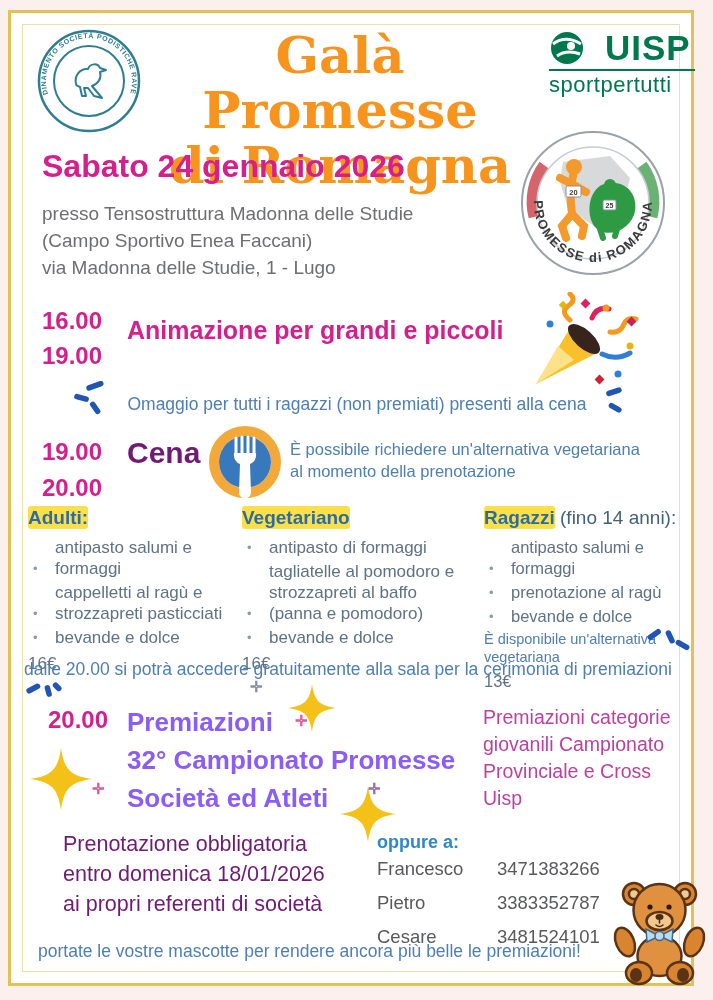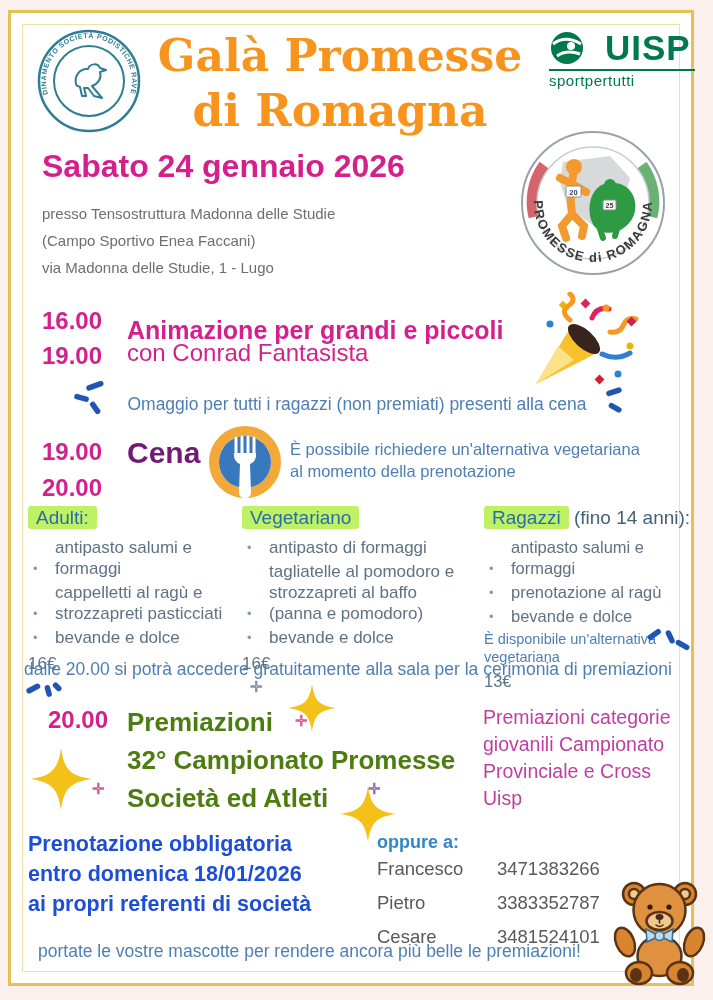--- a/index.html
+++ b/index.html
@@ -17,67 +17,67 @@
   .frame-inner {
     position:absolute; inset:11px;
     border:1px solid #efe0a6;
   }
   .abs { position:absolute; }
 
   
   .title {
     left:150px; top:28px; width:380px; text-align:center;
     font-family:"DejaVu Serif", serif; font-weight:900;
-    color:#f7941e; font-size:44px; line-height:55px; letter-spacing:0px;
+    color:#f7941e; font-size:51px; line-height:55px; letter-spacing:0px;
   }
   .uisp { left:549px; top:28px; width:146px; }
   .uisp-top { display:flex; align-items:center; gap:20px; }
   .uisp-name { font-size:35px; font-weight:bold; color:#00784e; letter-spacing:1px; }
   .uisp-rule { border-top:2px solid #00784e; margin-top:1px; }
-  .uisp-tag { font-size:15px; color:#00784e; margin-top:1px; letter-spacing:0.5px; }
+  .uisp-tag { font-size:22px; color:#00784e; margin-top:1px; letter-spacing:0.5px; }
 
   
   .date { left:42px; top:148px; font-size:32px; font-weight:bold; color:#d41f8d; }
-  .venue { left:42px; top:200px; font-size:15px; color:#6d6e71; line-height:27px; }
+  .venue { left:42px; top:200px; font-size:19px; color:#6d6e71; line-height:27px; }
 
   
   .times { font-size:24px; font-weight:bold; color:#d41f8d; line-height:35px; }
   .anim-times { left:42px; top:303px; }
   .anim-title { left:127px; top:304px; font-size:25px; font-weight:bold; color:#d41f8d;margin-top:12px; }
   .anim-sub { left:127px; top:339px; font-size:24px; color:#d41f8d; }
   .blue-note { color:#4d7eb4; font-size:17.5px; }
   .omaggio { left:112px; top:394px; width:490px; text-align:center; }
 
   
   .cena-times { left:42px; top:434px; line-height:36px; }
   .cena-title { left:127px; top:436px; font-size:30px; font-weight:bold; color:#701a75; }
   .veg-note { left:290px; top:438px; font-size:16.5px; color:#4d7eb4; line-height:22px; }
 
   
   .menu-col { top:507px; font-size:17px; color:#5f7285; }
   .menu-col.c1 { left:28px; width:207px; }
   .menu-col.c2 { left:242px; width:232px; }
   .menu-col.c3 { left:484px; width:218px; font-size:16.5px; }
   .menu-head { font-size:19px; color:#2a6ca8; margin-bottom:8px; }
-  .hl { background:#bef264; border-radius:3px; padding:1px 8px; }
+  .hl { background:#fde047; border-radius:3px; padding:1px 0;font-weight:bold; }
   .menu-suffix { color:#44617a; }
   .mi { display:flex; line-height:21px; margin-bottom:3px;align-items:flex-end; }
   .mi::before { content:"•"; color:#8a9aa8; font-size:13px; width:22px; flex:0 0 22px; padding-left:5px; }
   .menu-note { color:#4d7eb4; font-size:14.5px; line-height:18px; margin-top:2px; }
   .price { margin-top:6px; }
 
   .access-note { left:24px; top:659px; width:680px; }
 
   
   .award-time { left:48px; top:706px; font-size:24px; font-weight:bold; color:#d41f8d; }
-  .award-lines { left:127px; top:703px; font-size:26px; font-weight:bold; color:#4d7c0f; line-height:38px; }
+  .award-lines { left:127px; top:703px; font-size:26px; font-weight:bold; color:#8b5cf6; line-height:38px; }
   .award-side { left:483px; top:704px; width:208px; font-size:19.5px; color:#bf3fa0; line-height:27px; }
 
   
-  .booking { left:28px; top:829px; font-size:21.5px; font-weight:bold; color:#1d4ed8; line-height:30px; }
+  .booking { left:63px; top:829px; font-size:21.5px; font-weight:normal; color:#701a75; line-height:30px; }
   .oppure { left:377px; top:832px; font-size:18px; font-weight:bold; color:#2f87c9; }
   .contacts { left:377px; top:858px; font-size:18.5px; color:#58595b; }
   .contact-row { display:flex; margin-bottom:12px;justify-content:space-between; }
   .contact-name { width:120px; }
 
   .footer-note { left:38px; top:941px; font-size:17.5px; }
 
   .plus { position:absolute; font-size:15px; font-weight:bold; }
   .plus.pink { color:#e05a9a; }
   .plus.purple { color:#9b6bb5; }
@@ -164,21 +164,20 @@
     <div>presso Tensostruttura Madonna delle Studie</div>
     <div>(Campo Sportivo Enea Faccani)</div>
     <div>via Madonna delle Studie, 1 - Lugo</div>
   </div>
 
   <div class="abs times anim-times">
     <div>16.00</div>
     <div>19.00</div>
   </div>
   <div class="abs anim-title">Animazione per grandi e piccoli</div>
-  <div class="abs anim-sub">con Conrad Fantasista</div>
 
   <svg class="abs" style="left:528px; top:292px;" width="114" height="100" viewBox="0 0 114 100">
     <polygon points="8,92 41,38 67,62" fill="#f8c12c"></polygon>
     <polygon points="8,92 30,54 46,68" fill="#fde28a"></polygon>
     <ellipse cx="56" cy="47" rx="20" ry="9" fill="#37241c" transform="rotate(42 56 47)"></ellipse>
     <g fill="none" stroke-linecap="round" stroke-width="5">
       <path d="M 42 28 q -10 -8 -2 -14 q 9 -6 2 -12" stroke="#f59a1f"></path>
       <path d="M 64 26 q 5 -12 17 -9" stroke="#e0215a"></path>
       <path d="M 74 62 q 14 7 28 -1" stroke="#2f7fd6"></path>
       <path d="M 82 40 q 10 2 14 -8 q 3 -7 12 -5" stroke="#f59a1f"></path>

